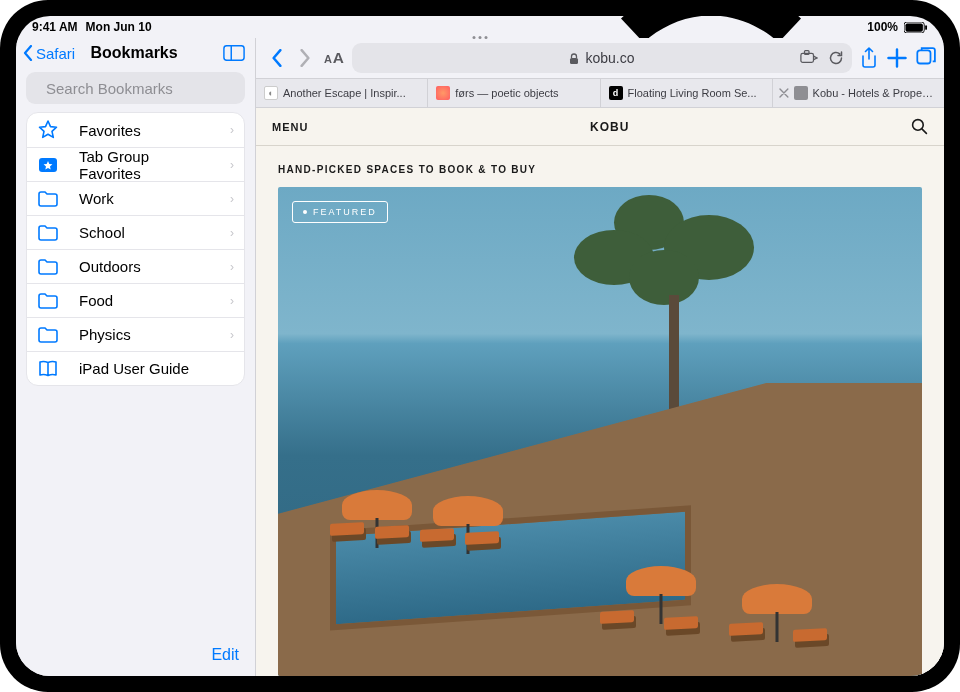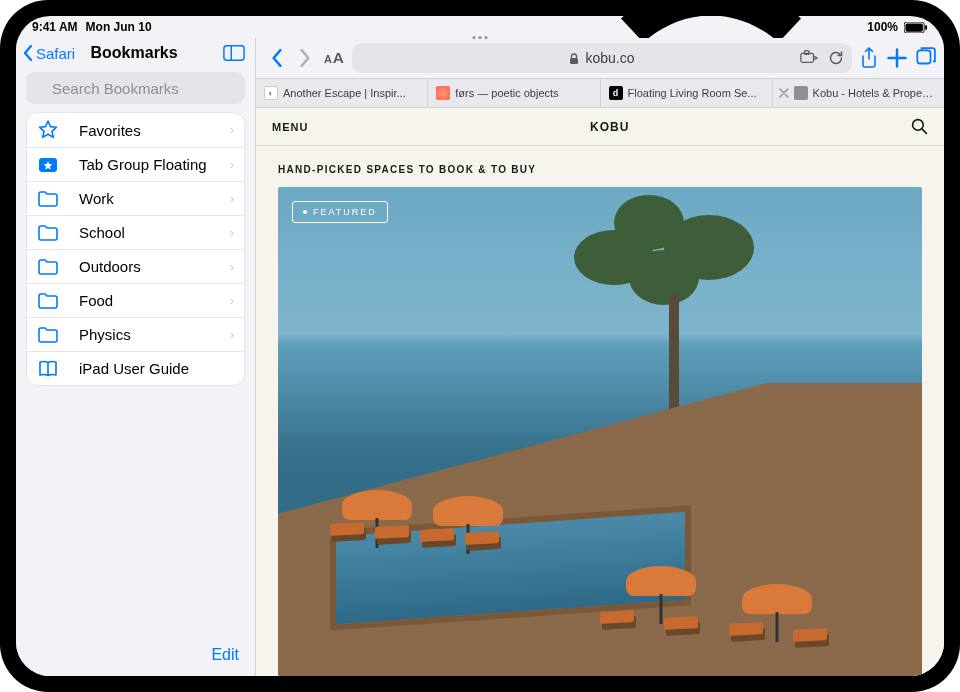--- a/index.html
+++ b/index.html
@@ -32,21 +32,21 @@
 .sidebar { width:240px; background:#f2f2f7; display:flex; flex-direction:column;
   border-right:1px solid #d1d1d6; }
 .sidebar-header { display:flex; align-items:center; justify-content:space-between;
   padding:6px 10px 6px 6px; }
 .back-safari { display:flex; align-items:center; color:#007aff; font-size:15px;
   gap:2px; cursor:pointer; }
 .sidebar-title { font-size:16px; font-weight:600; color:#000; flex:1; text-align:center; margin-left:-30px; }
 .sidebar-toggle { color:#007aff; }
 
 .search-row { margin:4px 10px 8px; background:#e4e4e9; border-radius:9px;
-  height:32px; display:flex; align-items:center; padding:0 8px; gap:18px; color:#8e8e93; }
+  height:32px; display:flex; align-items:center; padding:0 8px; gap:12px; color:#8e8e93; }
 .search-row input { flex:1; border:none; background:transparent; outline:none;
   font-size:15px; color:#000; }
 .search-row input::placeholder { color:#8e8e93; }
 
 .bm-list { margin:0 10px; background:#fff; border-radius:12px; overflow:hidden;
   border:1px solid #e5e5ea; }
 .bm-item { display:flex; align-items:center; height:34px; padding:0 10px 0 10px;
   gap:20px; font-size:15px; color:#000; cursor:pointer; position:relative; }
 .bm-item + .bm-item { border-top:1px solid #e5e5ea; }
 .bm-icon { width:22px; height:22px; color:#007aff; display:flex; align-items:center; justify-content:center; flex-shrink:0; }
@@ -225,21 +225,21 @@
           <span class="bm-label">Favorites</span>
           <span class="bm-chevron">›</span>
         </div>
         <div class="bm-item">
           <span class="bm-icon">
             <svg viewBox="0 0 22 22">
                   <rect x="2" y="4" width="18" height="14" rx="3" fill="#007aff"></rect>
                   <path d="M11 7l1.3 2.9 3.1.3-2.4 2.2.7 3.1L11 14l-2.7 1.5.7-3.1-2.4-2.2 3.1-.3L11 7z" fill="#fff"></path>
                 </svg>
           </span>
-          <span class="bm-label">Tab Group Floating</span>
+          <span class="bm-label">Tab Group Favorites</span>
           <span class="bm-chevron">›</span>
         </div>
         <div class="bm-item">
           <span class="bm-icon">
                 <svg viewBox="0 0 22 22">
                   <path d="M2 6a2 2 0 012-2h4l2 2h8a2 2 0 012 2v8a2 2 0 01-2 2H4a2 2 0 01-2-2V6z" fill="none" stroke="#007aff" stroke-width="1.6"></path>
                 </svg>
               </span>
           <span class="bm-label">Work</span>
           <span class="bm-chevron">›</span>

